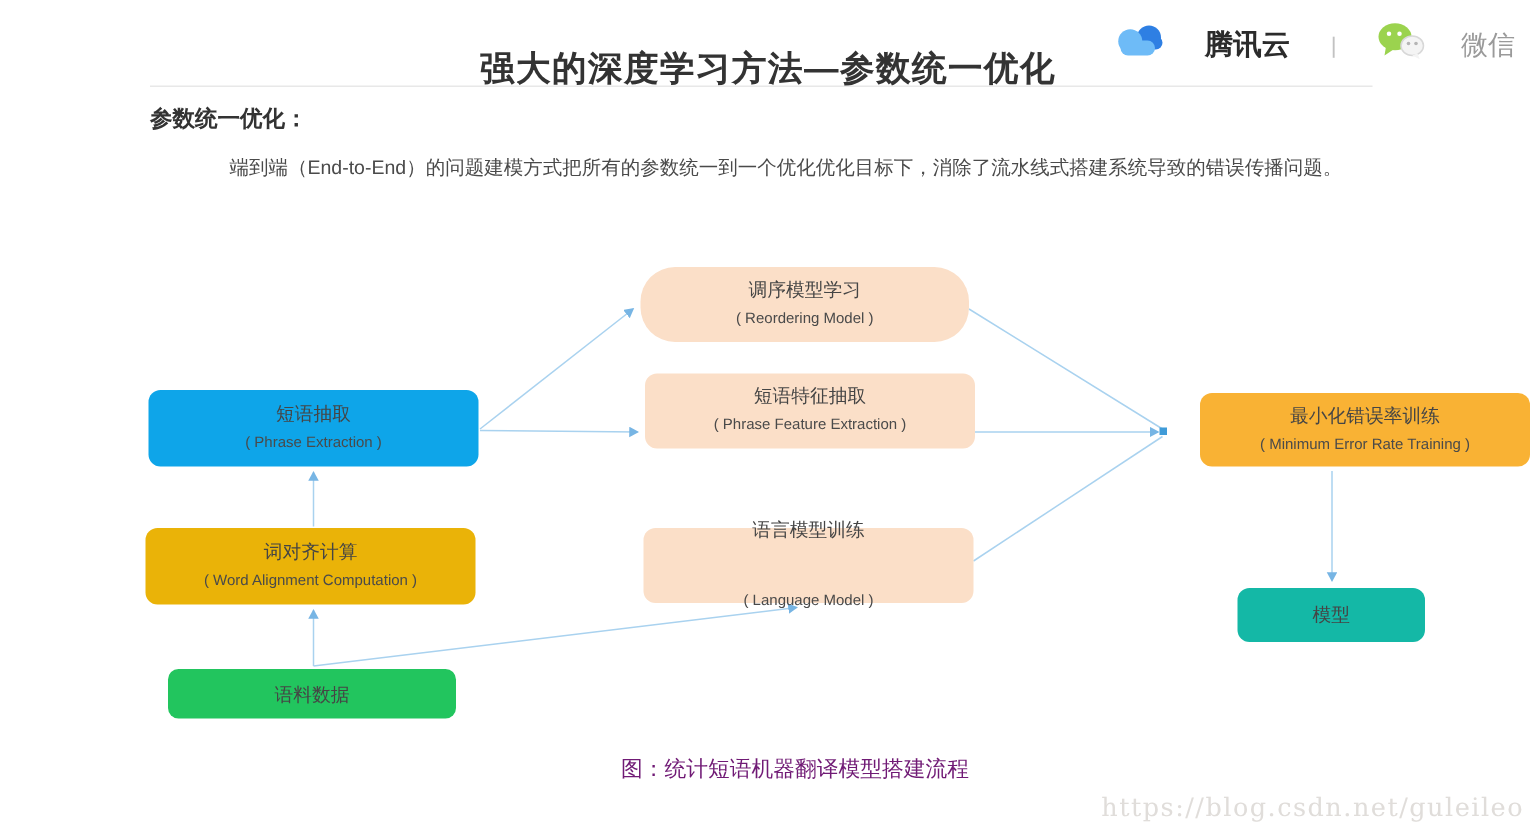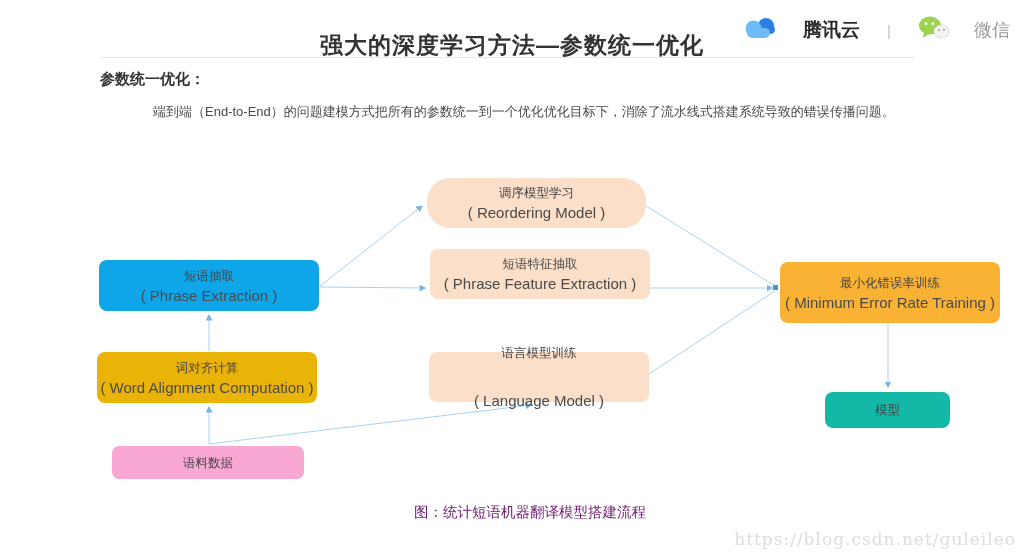--- a/index.html
+++ b/index.html
@@ -30,28 +30,28 @@
   .section-body {
     position:absolute; top:102px; left:140px; width:780px;
     font-size:13px; color:#4a4a4a; line-height:19px;margin-left:13px;
   }
   .node {
     position:absolute; display:flex; flex-direction:column;
     align-items:center; justify-content:center; border-radius:8px;
     text-align:center;
   }
   .node .node-title { font-size:12.5px; color:#454545; line-height:20px; }
-  .node .node-sub   { font-size:15px; color:#4a4a4a; line-height:20px; }
+  .node .node-sub   { font-size:10px; color:#4a4a4a; line-height:20px; }
   .n-phrase-extraction { left:99px;  top:260px; width:220px; height:51px; }
   .n-word-alignment    { left:97px;  top:352px; width:220px; height:51px; }
   .n-corpus            { left:112px; top:446px; width:192px; height:33px; border-radius:7px; }
   .n-reordering        { left:427px; top:178px; width:219px; height:50px;border-radius:23px; }
   .n-phrase-feature    { left:430px; top:249px; width:220px; height:50px; }
   .n-language          { left:429px; top:352px; width:220px; height:50px; }
-  .n-mert              { left:780px; top:262px; width:220px; height:61px; }
+  .n-mert              { left:800px; top:262px; width:220px; height:49px; }
   .n-model             { left:825px; top:392px; width:125px; height:36px; }
   .edges { position:absolute; left:0; top:0; }
   .edge  { stroke:currentColor; stroke-width:1; fill:none; }
   .caption {
     position:absolute; top:503px; left:530px; transform:translateX(-50%);
     font-size:14.5px; color:#701a75; white-space:nowrap;
   }
   .watermark {
     position:absolute; right:8px; bottom:6px;
     font-family:"DejaVu Serif","Liberation Serif",serif;
@@ -117,21 +117,21 @@
   <div class="node n-phrase-extraction" style="background-color: #0ea5e9;">
     <div class="node-title">短语抽取</div>
     <div class="node-sub">( Phrase Extraction )</div>
   </div>
 
   <div class="node n-word-alignment" style="background-color: #eab308;">
     <div class="node-title">词对齐计算</div>
     <div class="node-sub">( Word Alignment Computation )</div>
   </div>
 
-  <div class="node n-corpus" style="background-color: #f9a8d4;">
+  <div class="node n-corpus" style="background-color: #22c55e;">
     <div class="node-title">语料数据</div>
   </div>
 
   <div class="node n-reordering" style="background-color: rgb(251, 223, 200);">
     <div class="node-title">调序模型学习</div>
     <div class="node-sub">( Reordering Model )</div>
   </div>
 
   <div class="node n-phrase-feature" style="background-color: rgb(251, 223, 200);">
     <div class="node-title">短语特征抽取</div>

